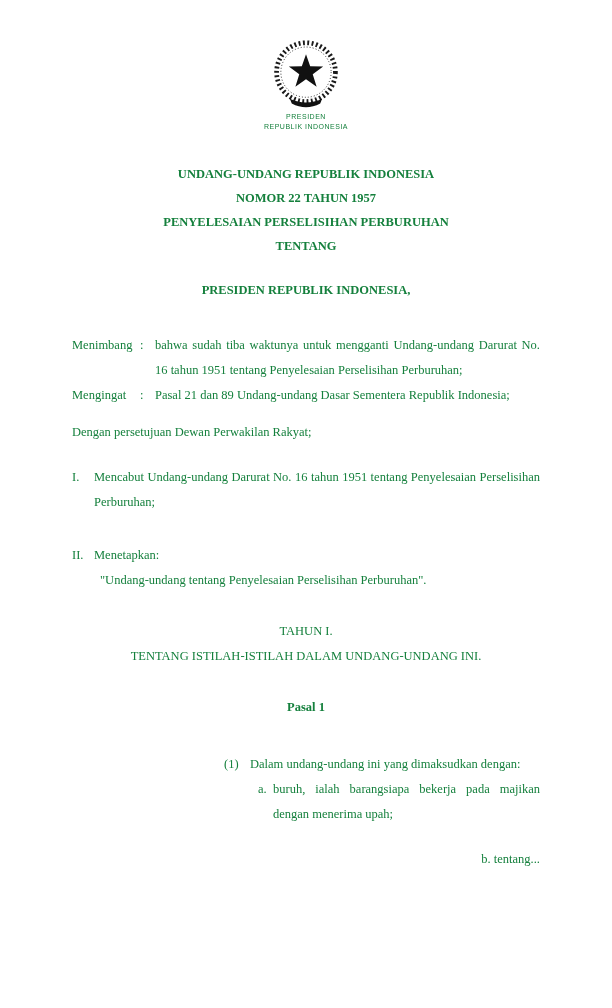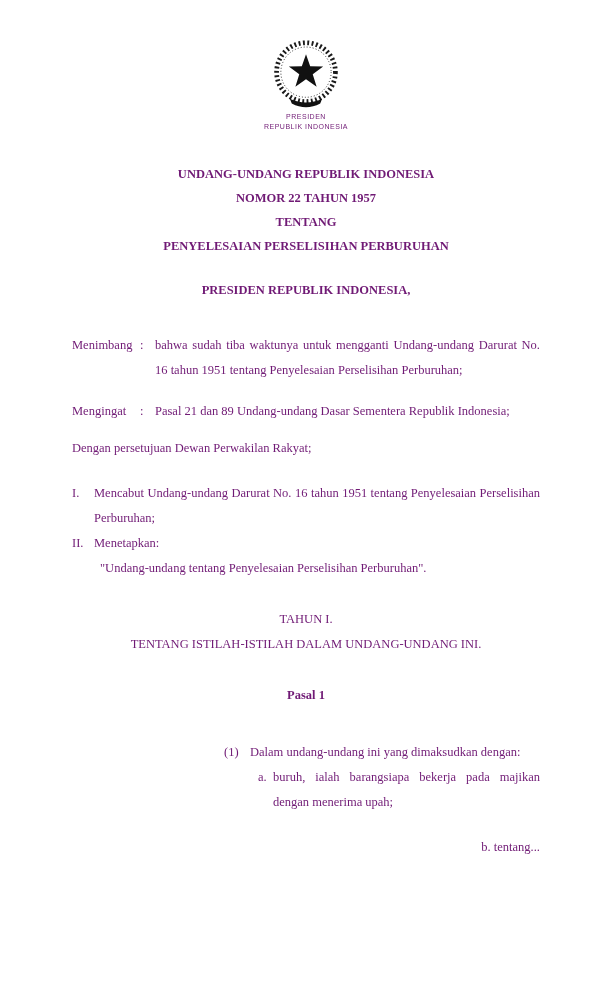--- a/index.html
+++ b/index.html
@@ -3,21 +3,21 @@
 <meta charset="utf-8">
 <style>
   * { box-sizing: border-box; }
   html, body { margin: 0; padding: 0; background: #ffffff; }
   .page {
     position: relative;
     width: 612px;
     height: 1008px;
     margin: 0 auto;
     background: #ffffff;
-    color: #701a75;
+    color: #15803d;
     font-family: "Liberation Serif", "DejaVu Serif", serif;
     font-size: 12.5px;
     line-height: 25px;
     padding: 38px 72px 0 72px;
     overflow: hidden;
   }
   .emblem-block { text-align: center; }
   .emblem-svg { display: block; margin: 0 auto; }
   .emblem-caption {
     font-family: "Liberation Sans", "DejaVu Sans", sans-serif;
@@ -40,26 +40,27 @@
     display: grid;
     grid-template-columns: 68px 15px 1fr;
   }
   .hang .hang-text { text-align: justify; }
   .menimbang-block { margin-top: 30px; }
   .menimbang-para2 {
     margin-left: 83px;
     margin-top: 8px;
     text-align: justify;
   }
-  .mengingat-block { margin-top: 16px; }
+  .mengingat-block { }
   .persetujuan { margin-top: 12px; }
   .memutuskan { margin-top: 20px; text-align: center; }
   .decision {
     display: grid;
     grid-template-columns: 22px 1fr;
+    margin-top: 28px;
   }
   .decision-1 { margin-top: 20px; }
   .decision .decision-text { text-align: justify; }
   .quote-line { margin-left: 28px; }
   .bagian-block { margin-top: 26px; text-align: center; }
   .pasal-title { margin-top: 26px; text-align: center; font-weight: bold; }
   .ayat {
     margin-top: 32px;
     margin-left: 152px;
     display: grid;
@@ -85,22 +86,22 @@
       <polygon fill="#111111" points="42,17 46.4,29.9 60.1,30.1 49.1,38.3 53.2,51.4 42,43.5 30.8,51.4 34.9,38.3 23.9,30.1 37.6,29.9"></polygon>
       <path d="M25,64 Q42,72 59,64 L57,69 Q42,77 27,69 Z" fill="#111111"></path>
     </svg>
     <div class="emblem-caption">PRESIDEN</div>
     <div class="emblem-caption">REPUBLIK INDONESIA</div>
   </header>
 
   <section class="title-block">
     <div>UNDANG-UNDANG REPUBLIK INDONESIA</div>
     <div>NOMOR 22 TAHUN 1957</div>
+    <div>PENYELESAIAN PERSELISIHAN PERBURUHAN</div>
     <div>TENTANG</div>
-    <div>PENYELESAIAN PERSELISIHAN PERBURUHAN</div>
   </section>
 
   <div class="presiden-heading">PRESIDEN REPUBLIK INDONESIA,</div>
 
   <div class="hang menimbang-block">
     <div class="hang-label">Menimbang</div>
     <div class="hang-sep">:</div>
     <div class="hang-text">bahwa sudah tiba waktunya untuk mengganti Undang-undang Darurat No. 16 tahun 1951 tentang Penyelesaian Perselisihan Perburuhan;</div>
   </div>
 

